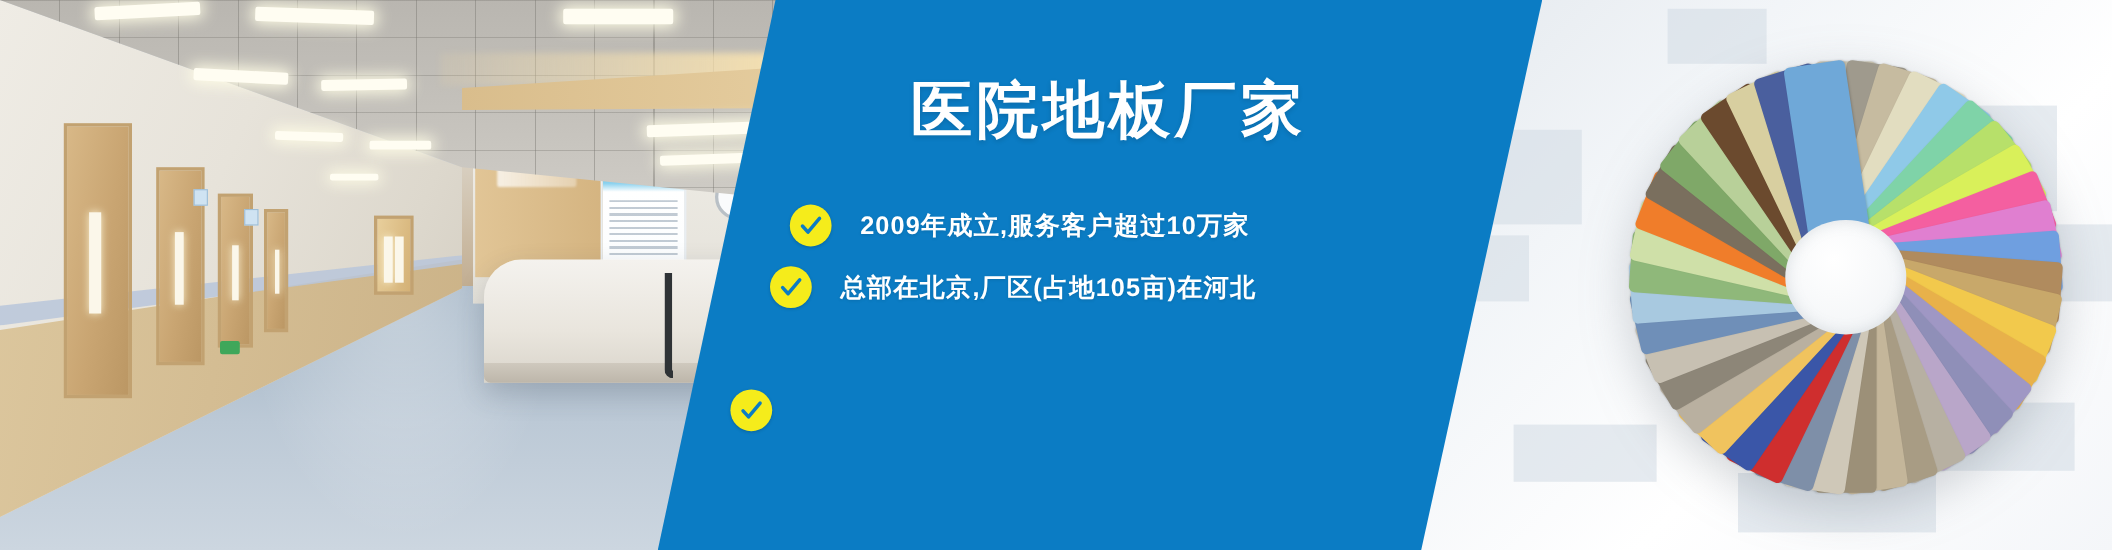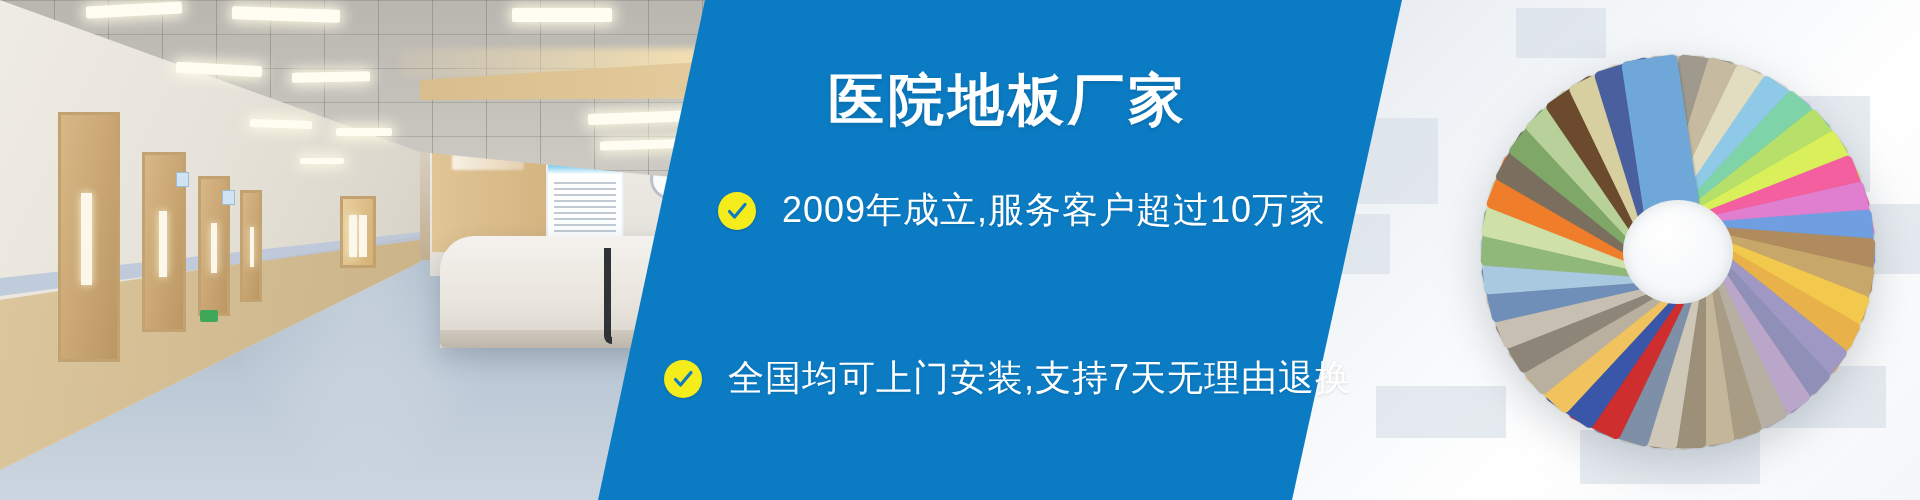--- a/index.html
+++ b/index.html
@@ -196,21 +196,21 @@
   .bullet .tick{
     flex:0 0 auto;
     width:38px;height:38px;border-radius:50%;
     background:var(--yellow,#f5ec1b);
     display:flex;align-items:center;justify-content:center;
     margin-right:26px;
     box-shadow:0 1px 3px rgba(0,0,0,.18);
   }
   .bullet .tick svg{display:block;}
   .bullet .btext{
-    font-size:36px;font-weight:normal;color:#ffffff;
+    font-size:23px;font-weight:bold;color:#ffffff;
     letter-spacing:1px;
     text-shadow:0 1px 3px rgba(0,0,0,.12);
   }
   .b1{left:718px;top:186px;}
   .b2{left:700px;top:242px;}
   .b3{left:682px;top:298px;}
   .b4{left:664px;top:354px;}
 
   
   .rightbg{
@@ -371,25 +371,32 @@
 
     <div class="bullet b1">
       <span class="tick">
         <svg width="24" height="24" viewBox="0 0 24 24" aria-hidden="true">
           <path d="M4.5 12.5 L9.5 18 L20 5.5" fill="none" stroke="#0b7cc4" stroke-width="3.2" stroke-linecap="round" stroke-linejoin="round"></path>
         </svg>
       </span>
       <span class="btext">2009年成立,服务客户超过10万家</span>
     </div>
 
+    <div class="bullet b2">
+      <span class="tick">
+        <svg width="24" height="24" viewBox="0 0 24 24" aria-hidden="true">
+          <path d="M4.5 12.5 L9.5 18 L20 5.5" fill="none" stroke="#0b7cc4" stroke-width="3.2" stroke-linecap="round" stroke-linejoin="round"></path>
+        </svg>
+      </span>
+      <span class="btext">总部在北京,厂区(占地105亩)在河北</span>
+    </div>
 
 
     <div class="bullet b4">
       <span class="tick">
         <svg width="24" height="24" viewBox="0 0 24 24" aria-hidden="true">
           <path d="M4.5 12.5 L9.5 18 L20 5.5" fill="none" stroke="#0b7cc4" stroke-width="3.2" stroke-linecap="round" stroke-linejoin="round"></path>
         </svg>
       </span>
-      <span class="btext">全国均可上门安装,支持7天无理由退换</span>
     </div>
   </div>
 
 </div>
 
 </body></html>

